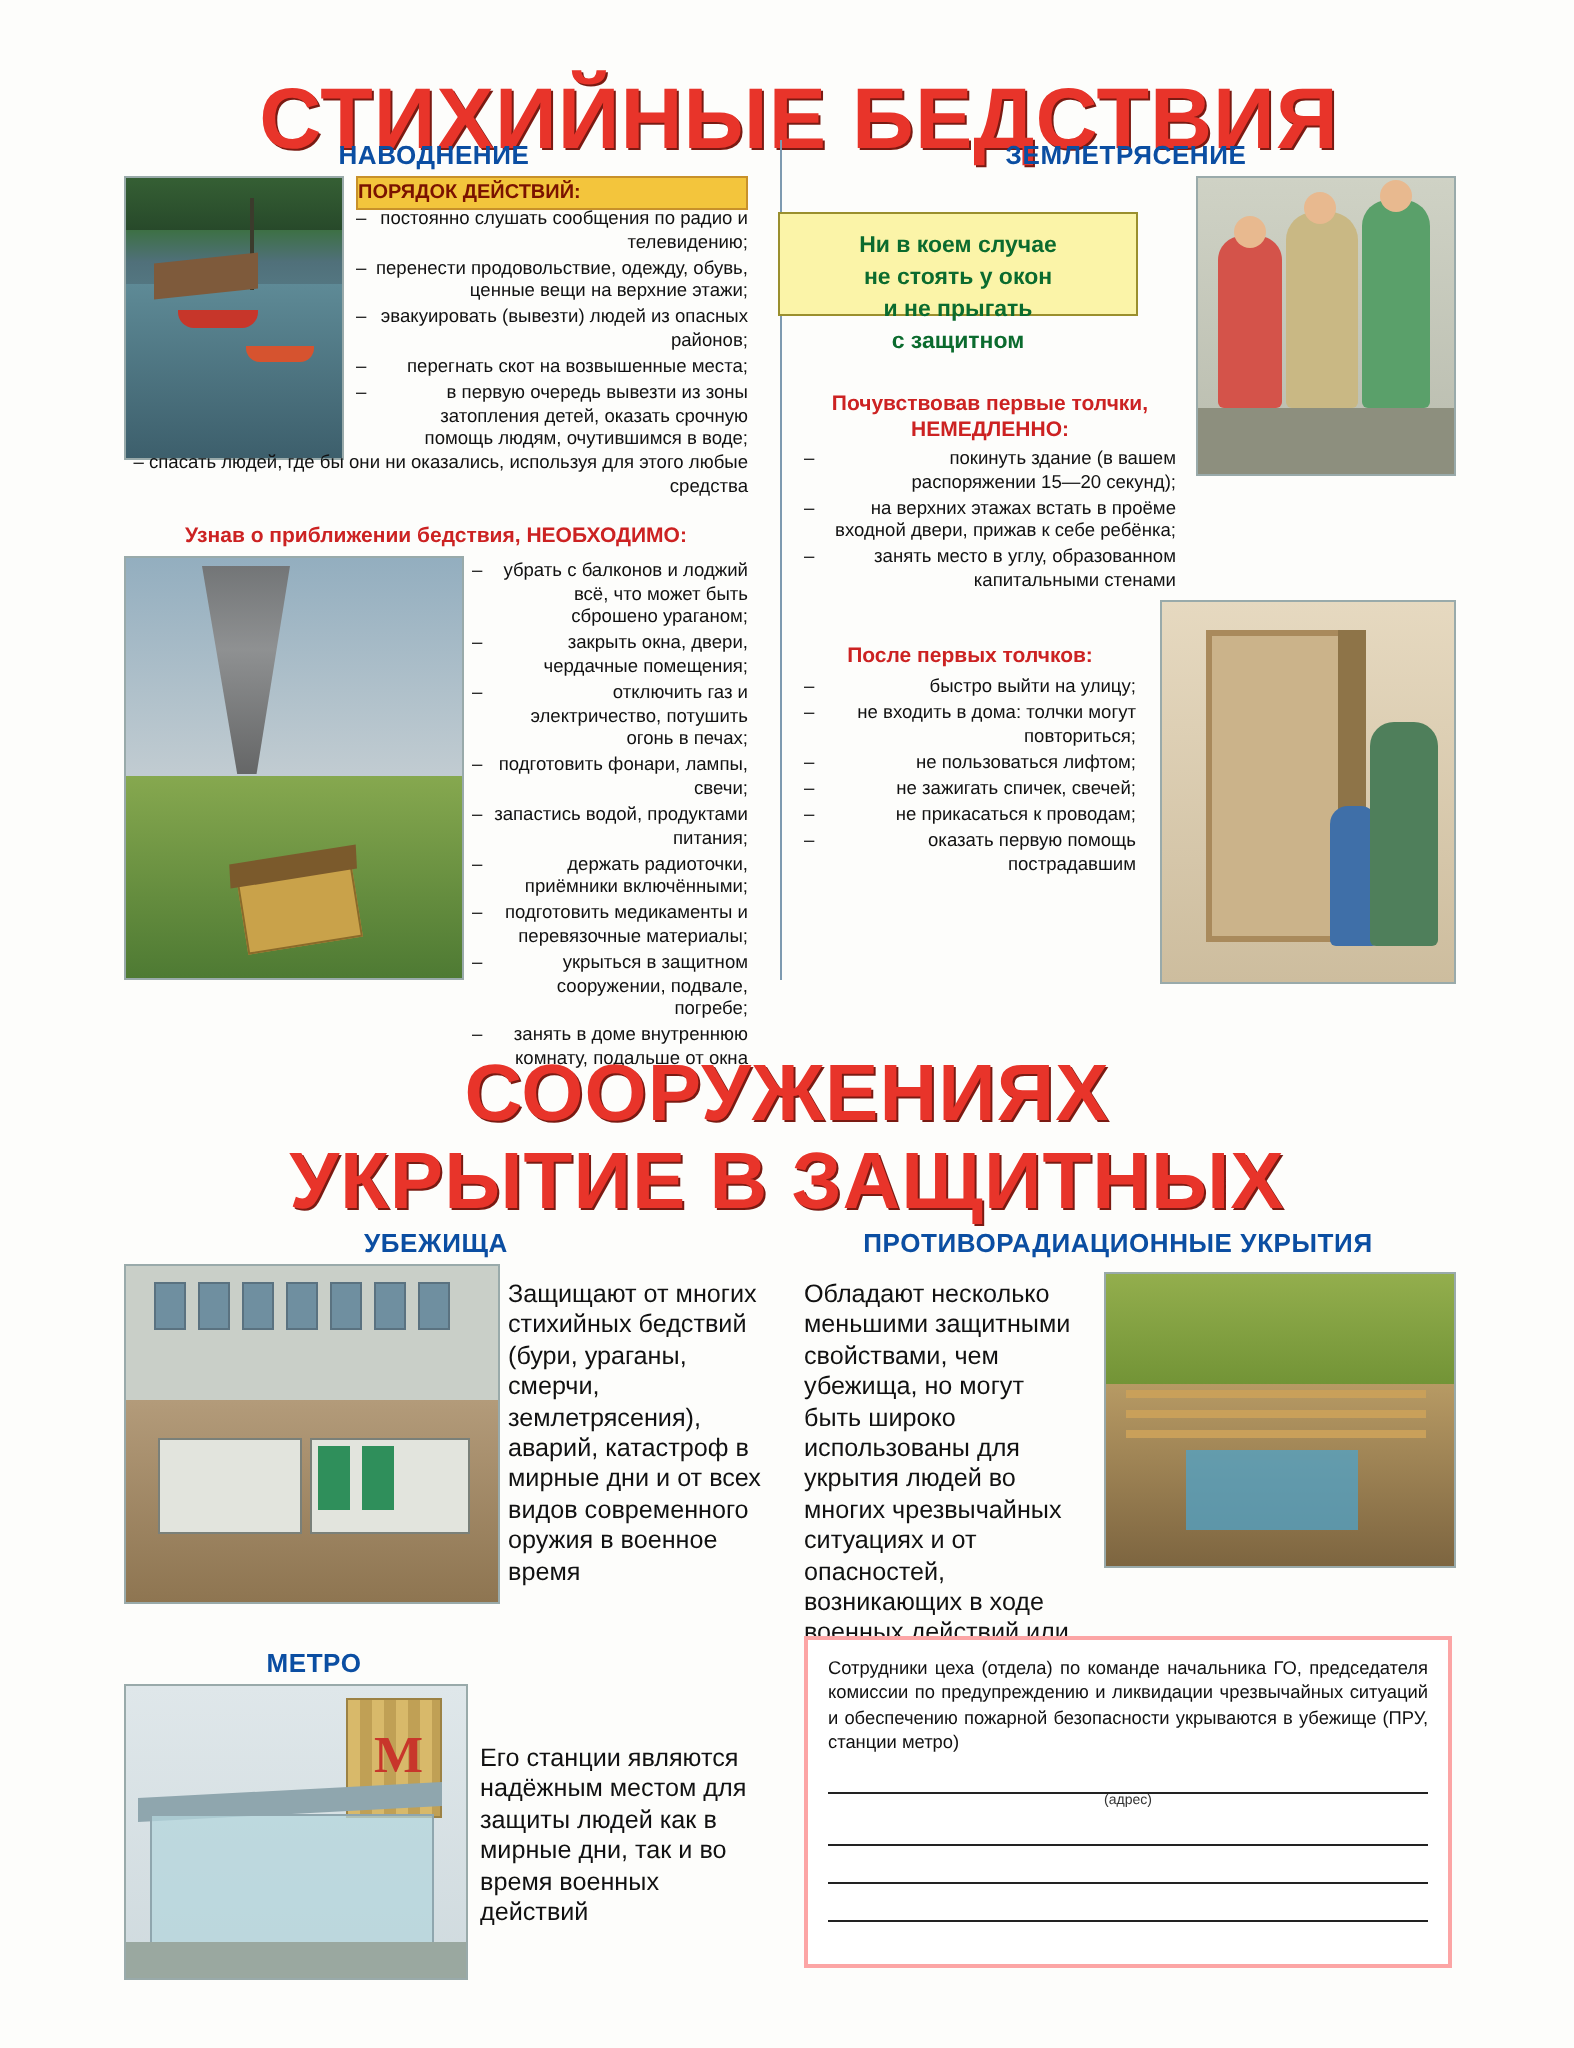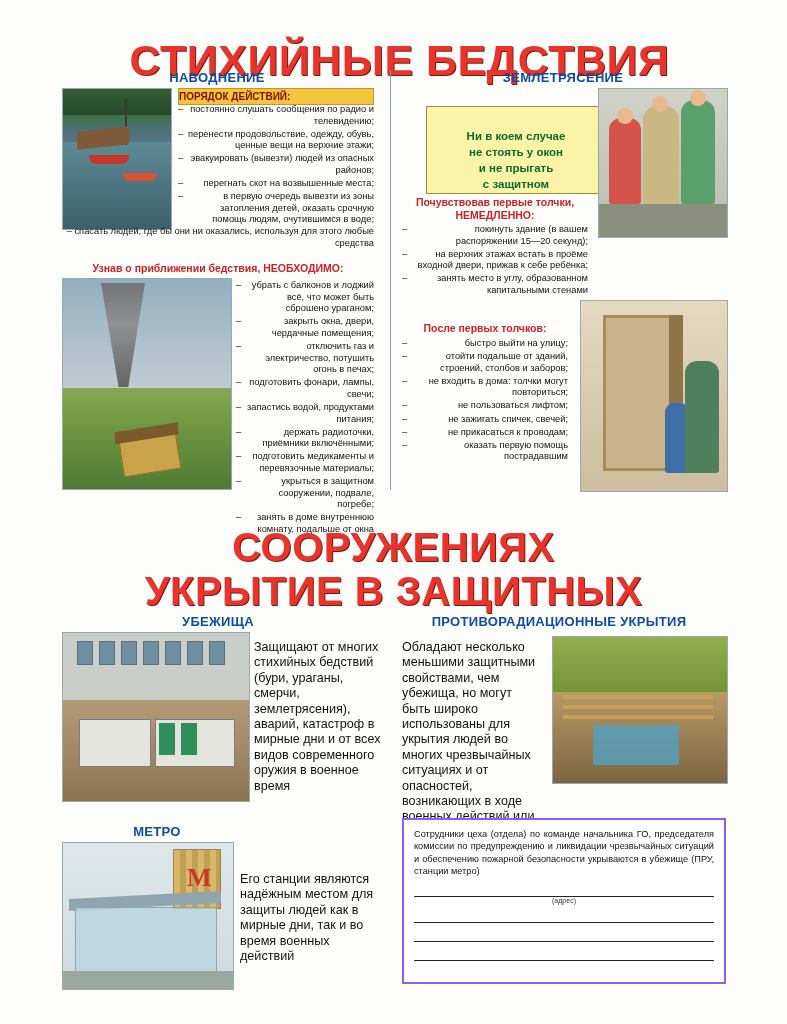--- a/index.html
+++ b/index.html
@@ -104,21 +104,21 @@
   #pic-metro .mletter{position:absolute;left:124px;top:20px;font-size:26px;font-weight:bold;color:#c8362b;font-family:"Liberation Serif",serif;}
   #pic-metro .ground{position:absolute;left:0;bottom:0;right:0;height:18px;background:#9aa8a0;}
 
   
   .callout{
     position:absolute;background:#fbf4a8;border:1.5px solid #9a8f2e;
     text-align:center;font-weight:bold;color:#0b6b2e;font-size:11.5px;line-height:16px;
   }
 
   
-  .formbox{position:absolute;border:2px solid #8b5cf6;background:#fff;}
+  .formbox{position:absolute;border:2px solid #fca5a5;background:#fff;}
   .formbox .ftxt{font-size:9.2px;line-height:12.4px;text-align:justify;color:#111;}
   .line{border-bottom:1px solid #222;height:12px;}
   .small-center{font-size:7px;text-align:center;color:#333;}
 
   .divider{position:absolute;background:#7d9ab0;}
 </style>
 </head>
 <body>
 
 <div class="page">
@@ -170,21 +170,21 @@
       <li>подготовить медикаменты и перевязочные материалы;</li>
       <li>укрыться в защитном сооружении, подвале, погребе;</li>
       <li>занять в доме внутреннюю комнату, подальше от окна</li>
     </ul>
   </div>
 
   <div class="divider" style="left:390px;top:70px;width:1px;height:420px;"></div>
 
   <div class="section-head" style="top:70px;left:402px;width:322px;">ЗЕМЛЕТРЯСЕНИЕ</div>
 
-  <div class="callout" style="left:426px;top:106px;width:180px;height:88px;padding-top:21px;box-sizing:border-box;">
+  <div class="callout" style="left:389px;top:106px;width:180px;height:52px;padding-top:8px;box-sizing:border-box;">
     <div>Ни в коем случае</div>
     <div>не стоять у окон</div>
     <div>и не прыгать</div>
     <div>с защитном</div>
   </div>
 
   <div class="pic" id="pic-eq1" style="left:598px;top:88px;width:128px;height:148px;">
     <div class="floor"></div>
     <div class="p1"></div>
       <div class="head" style="left:18px;bottom:calc(22% + 80px);"></div>
@@ -212,21 +212,20 @@
     <div class="dooropen"></div>
     <div class="boy"></div>
     <div class="man"></div>
   </div>
 
   <div class="red-head" style="left:402px;top:322px;width:166px;">После первых толчков:</div>
 
   <div class="txt" style="left:402px;top:338px;width:166px;">
     <ul>
       <li>быстро выйти на улицу;</li>
-      <li>отойти подальше от зданий, строений, столбов и заборов;</li>
       <li>не входить в дома: толчки могут повториться;</li>
       <li>не пользоваться лифтом;</li>
       <li>не зажигать спичек, свечей;</li>
       <li>не прикасаться к проводам;</li>
       <li>оказать первую помощь пострадавшим</li>
     </ul>
   </div>
 
   <div class="main-title" id="title2">
     <div>СООРУЖЕНИЯХ</div>

